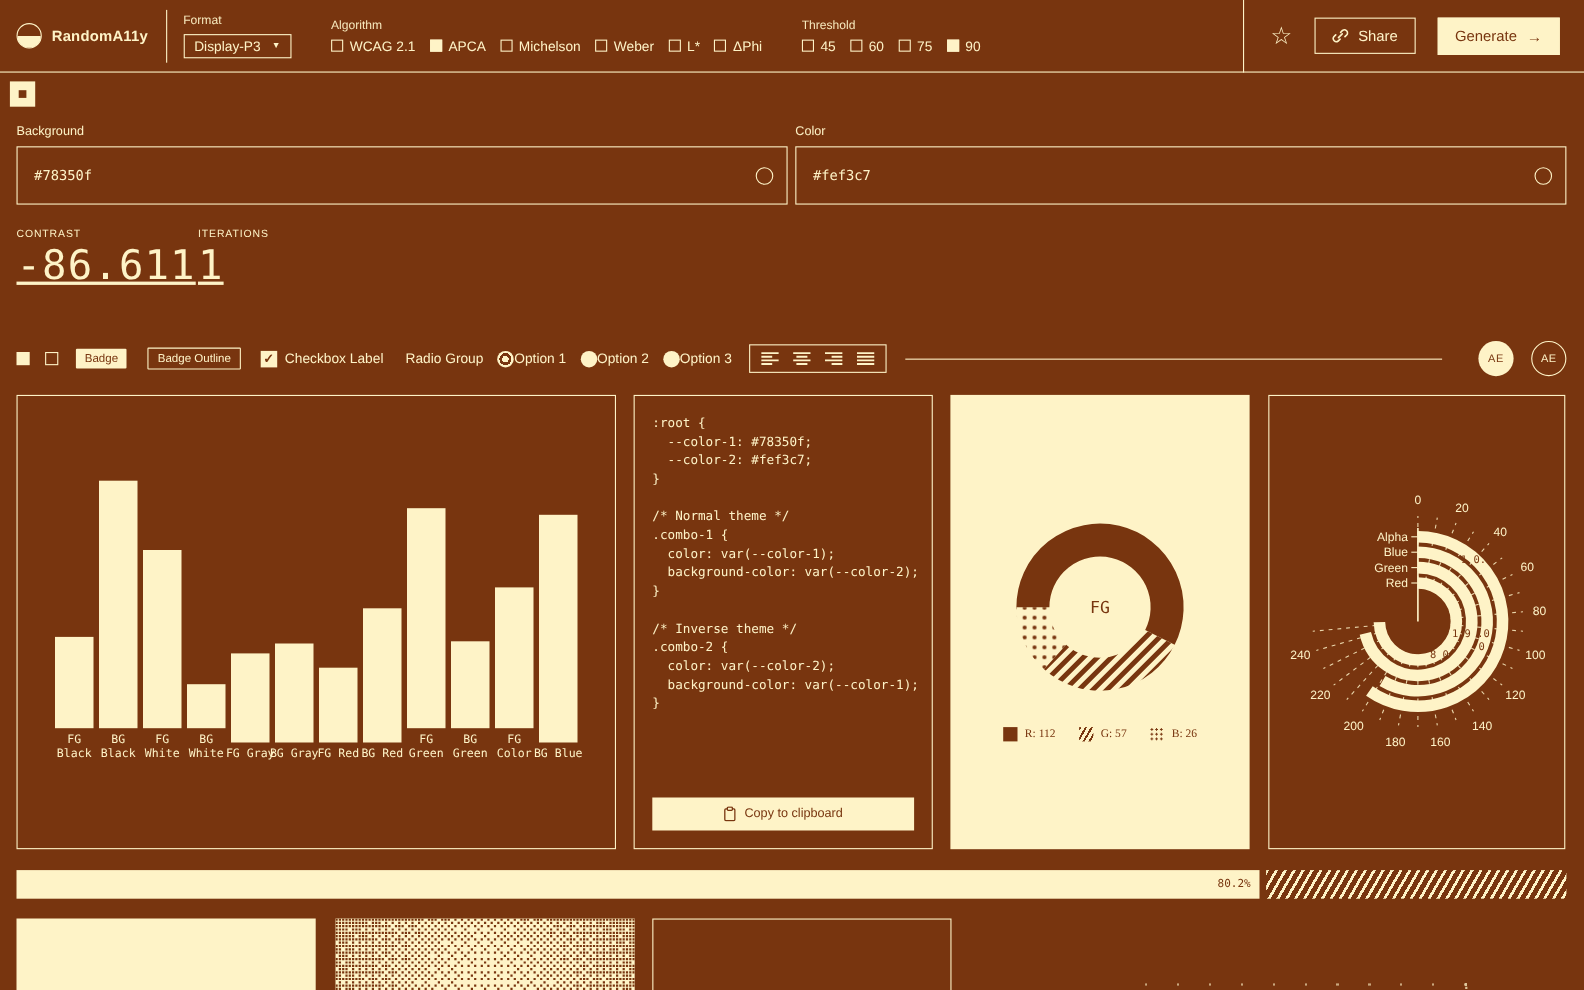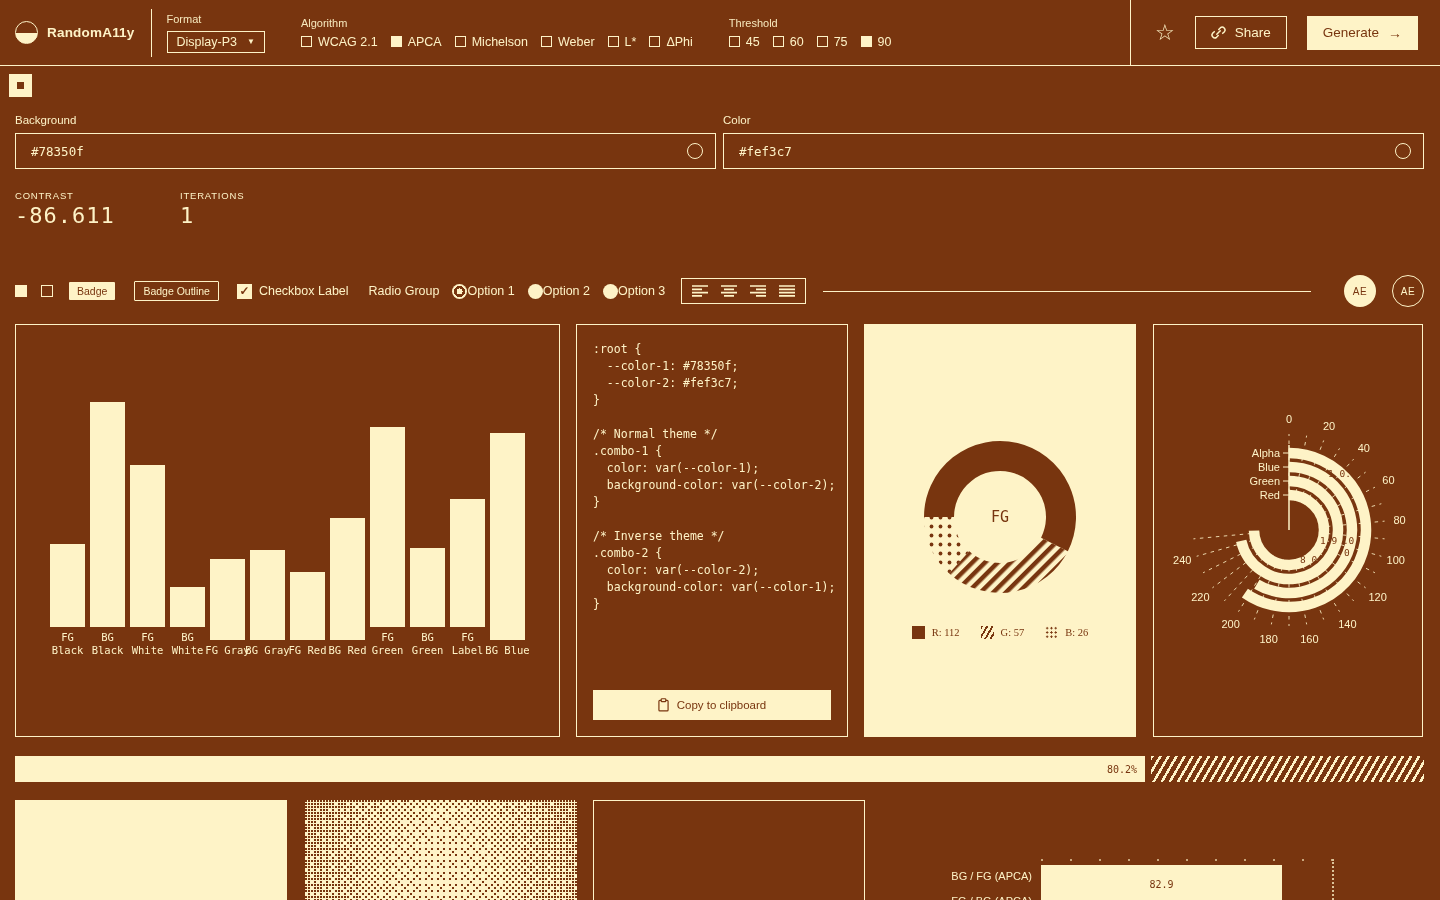--- a/index.html
+++ b/index.html
@@ -34,28 +34,28 @@
   .arrow{font-size:14px;}
 
   
   .main{padding:0 16px 0 15px;}
   .sq-btn{margin:8px 0 0 -6px;width:23px;height:23px;background:var(--fg);border:none;cursor:pointer;
           display:flex;align-items:center;justify-content:center;}
   .sq-btn .inner{width:7px;height:7px;background:var(--bg);}
   .fields{display:flex;gap:7px;margin-top:17px;}
   .field{flex:1;}
   .field-label{font-size:11.5px;margin-bottom:7px;}
-  .inputbox{display:flex;align-items:center;border:1px solid var(--fg);height:36px;padding:0 12px 0 15px;}
+  .inputbox{display:flex;align-items:center;border:1px solid var(--fg);height:53px;padding:0 12px 0 15px;}
   .inputbox input{flex:1;background:transparent;border:none;outline:none;color:var(--fg);
                   font-family:"DejaVu Sans Mono",monospace;font-size:12.5px;}
   .circle-icon{width:16px;height:16px;border:1.5px solid var(--fg);border-radius:50%;flex:none;cursor:pointer;}
   .stats{display:flex;margin-top:21px;}
   .stat{min-width:165px;}
   .stat-label{font-size:9.5px;letter-spacing:.8px;}
-  .stat-value{font-size:22px;margin-top:2px;letter-spacing:1px;}
+  .stat-value{font-size:37px;margin-top:2px;letter-spacing:1px;text-decoration:underline;}
 
   
   .comp-row{display:flex;align-items:center;margin-top:47px;height:32px;}
   .mini-sq{width:12px;height:12px;background:var(--fg);flex:none;}
   .mini-sq.outline{background:transparent;border:1px solid var(--fg);margin-left:14px;}
   .badge{background:var(--fg);color:var(--bg);font-size:10.5px;padding:3px 8px;margin-left:16px;border-radius:1px;cursor:pointer;}
   .badge.outline{background:transparent;color:var(--fg);border:1px solid var(--fg);margin-left:19px;}
   .cbx{display:inline-flex;align-items:center;gap:7px;margin-left:18px;cursor:pointer;}
   .cbx-box{width:15px;height:15px;background:var(--fg);color:var(--bg);font-size:12px;font-weight:bold;
            display:flex;align-items:center;justify-content:center;line-height:1;}
@@ -328,21 +328,21 @@
           <div class="bar-label">FG
 Green</div>
         </div>
         <div class="bar-col">
           <div class="bar" style="height: 78.8px;"></div>
           <div class="bar-label">BG
 Green</div>
         </div>
         <div class="bar-col">
           <div class="bar" style="height: 128.3px;"></div>
-          <div class="bar-label">FG Label</div>
+          <div class="bar-label">FG Color</div>
         </div>
         <div class="bar-col">
           <div class="bar" style="height: 207px;"></div>
           <div class="bar-label">BG Blue</div>
         </div>
       </section>
 
     <section class="panel panel-code">
       <pre>:root {
   --color-1: #78350f;

